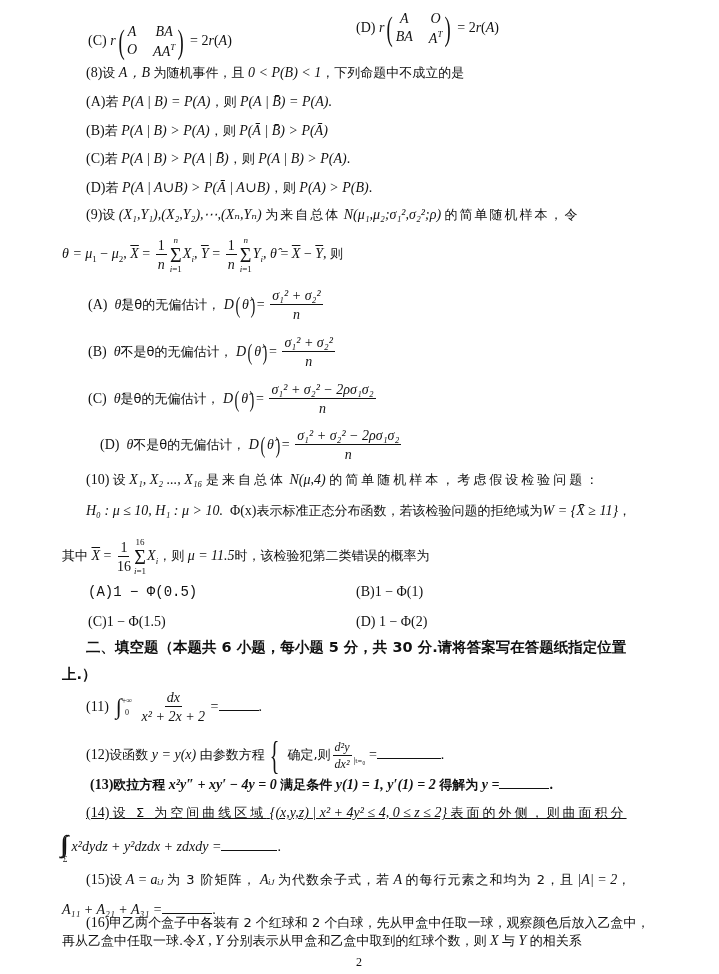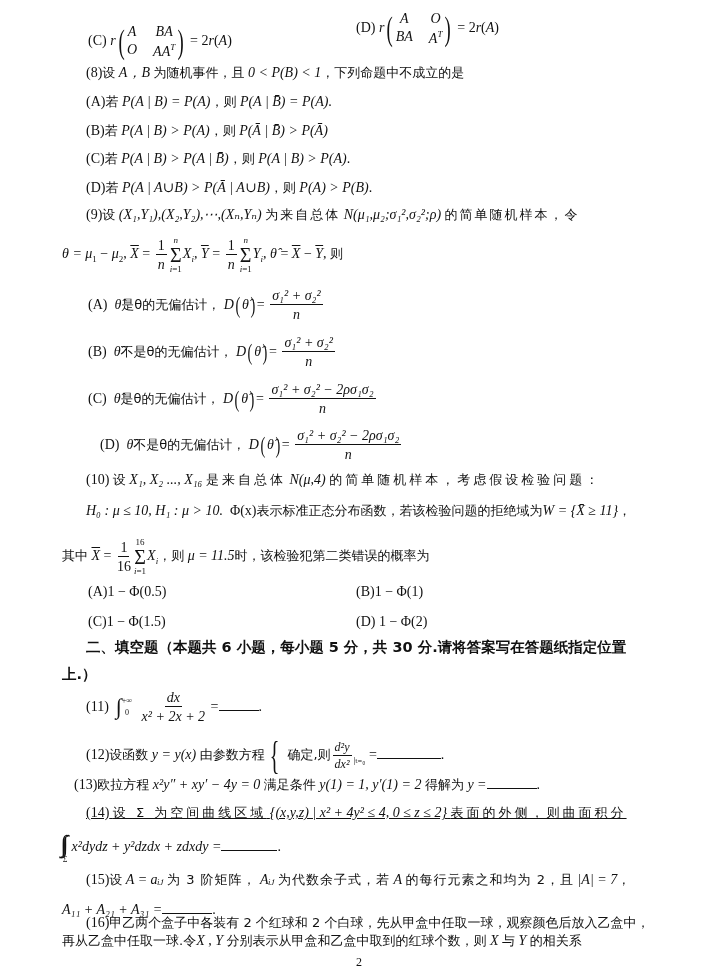--- a/index.html
+++ b/index.html
@@ -164,21 +164,21 @@
   <span class="m ol">X</span> = <span class="frac">
       <span class="num">1</span>
       <span class="den">16</span>
     </span><span class="sum">
       <span>16</span>
       <span class="sig">Σ</span>
       <span><span class="m">i</span>=1</span>
     </span><span class="m">X<span class="sub">i</span></span><span class="cn">，则</span>
   <span class="m">μ = 11.5</span><span class="cn">时，该检验犯第二类错误的概率为</span>
 </div>
-<div class="ln" style="top:585px; left:88px;">
+<div class="ln" style="top:585px; left:88px;font-family:Liberation Mono, monospace;">
   <span>(A)</span><span>1 − Φ(0.5)</span>
 </div>
 <div class="ln" style="top:585px; left:356px;">
   <span>(B)</span><span>1 − Φ(1)</span>
 </div>
 <div class="ln" style="top:615px; left:88px;">
   <span>(C)</span><span>1 − Φ(1.5)</span>
 </div>
 <div class="ln" style="top:615px; left:356px;">
   <span>(D)</span>&nbsp;<span>1 − Φ(2)</span>
@@ -206,21 +206,21 @@
   <span class="cn">由参数方程</span><span class="cases">
       <span class="brace">{</span>
     </span>
   <span class="cn">确定,则</span><span class="frac">
       <span class="num m" style="font-size:12px">d²y</span>
       <span class="den m" style="font-size:12px">dx²</span>
     </span><span class="sub">|ₜ₌₀</span>
   <span>=</span><span class="blank" style="width:64px"></span><span>.</span>
 </div>
 
-<div class="ln" style="top:776px; left:74px;">
+<div class="ln" style="top:776px; left:90px;font-weight:bold;">
   <span>(13)</span><span class="cn">欧拉方程</span>
   <span class="m">x²y″ + xy′ − 4y = 0</span>
   <span class="cn">满足条件</span>
   <span class="m">y(1) = 1, y′(1) = 2</span>
   <span class="cn">得解为</span>
   <span class="m">y =</span><span class="blank" style="width:50px"></span><span>.</span>
 </div>
 
 <div class="ln" style="top:806px; left:86px;text-decoration:underline;">
   <span>(14)</span>
@@ -237,21 +237,21 @@
 </div>
 
 <div class="ln" style="top:873px; left:86px;">
   <span>(15)</span><span class="cn">设</span>
   <span class="m">A = aᵢⱼ</span>
   <span class="cn" style="letter-spacing:1px">为 3 阶矩阵，</span>
   <span class="m">Aᵢⱼ</span>
   <span class="cn" style="letter-spacing:1px">为代数余子式，若</span>
   <span class="m">A</span>
   <span class="cn" style="letter-spacing:1px">的每行元素之和均为 2，且</span>
-  <span class="m">|A| = 7</span><span class="cn">，</span>
+  <span class="m">|A| = 2</span><span class="cn">，</span>
 </div>
 <div class="ln" style="top:901px; left:62px;">
   <span class="m">A₁₁ + A₂₁ + A₃₁ =</span><span class="blank" style="width:50px"></span><span>.</span>
 </div>
 
 <div class="ln" style="top:916px; left:86px;">
   <span>(16)</span><span class="cn">甲乙两个盒子中各装有 2 个红球和 2 个白球，先从甲盒中任取一球，观察颜色后放入乙盒中，</span>
 </div>
 <div class="ln" style="top:934px; left:62px;">
   <span class="cn">再从乙盒中任取一球.令</span><span class="m">X</span><span> , </span><span class="m">Y</span>

